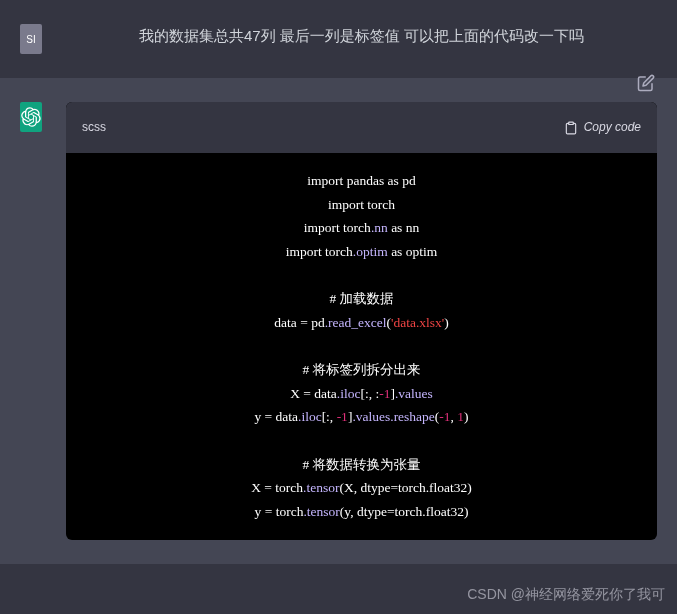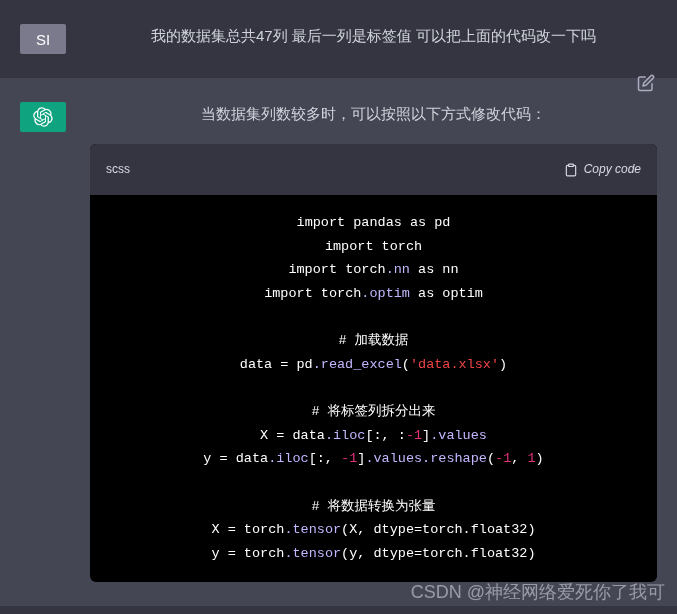--- a/index.html
+++ b/index.html
@@ -16,28 +16,28 @@
       padding: 24px 20px;
       gap: 24px;
     }
     .message.user {
       background: #343541;
     }
     .message.assistant {
       background: #444654;
     }
     .avatar {
-      width: 46px;
+      width: 22px;
       height: 30px;
       flex-shrink: 0;
       border-radius: 2px;
       display: flex;
       align-items: center;
       justify-content: center;
-      font-size: 15px;
+      font-size: 10px;
       font-weight: 500;
     }
     .avatar.user-avatar {
       background: #7a7a8c;
       color: #fff;
     }
     .avatar.ai-avatar {
       background: #10a37f;
       color: #fff;
     }
@@ -90,36 +90,36 @@
       align-items: center;
       gap: 6px;
       color: #d9d9e3;
       cursor: pointer;
       font-size: 12px;
       font-style: italic;
     }
     .copy-btn svg { width: 14px; height: 14px; }
     .code-body {
       padding: 16px;
-      font-family: Liberation Mono, monospace;
+      font-family: Liberation Serif, serif;
       font-size: 13.5px;
       line-height: 1.75;
       color: #fff;
       white-space: pre;
       overflow-x: auto;
     }
     .tok-pink { color: #c4b5fd; }
     .tok-green { color: #ef4444; }
     .tok-num { color: #df3079; }
     .watermark {
       position: absolute;
       right: 12px;
       bottom: 10px;
       color: rgba(200,200,210,0.65);
-      font-size: 18px;
+      font-size: 14px;
       pointer-events: none;
     }
   </style>
 </head>
 <body>
 
 <div class="message user user-row">
   <div class="avatar user-avatar">SI</div>
   <div class="content">我的数据集总共47列  最后一列是标签值 可以把上面的代码改一下吗</div>
   <div class="edit-icon">
@@ -130,21 +130,20 @@
   </div>
 </div>
 
 <div class="message assistant">
   <div class="avatar ai-avatar">
     <svg viewBox="0 0 41 41" fill="none">
         <path d="M37.532 16.87a9.963 9.963 0 0 0-.856-8.184 10.078 10.078 0 0 0-10.855-4.835A9.964 9.964 0 0 0 18.306.5a10.079 10.079 0 0 0-9.614 6.977 9.967 9.967 0 0 0-6.664 4.834 10.08 10.08 0 0 0 1.24 11.817 9.965 9.965 0 0 0 .856 8.185 10.079 10.079 0 0 0 10.855 4.835 9.965 9.965 0 0 0 7.516 3.35 10.078 10.078 0 0 0 9.617-6.981 9.967 9.967 0 0 0 6.663-4.834 10.079 10.079 0 0 0-1.243-11.813ZM22.498 37.886a7.474 7.474 0 0 1-4.799-1.735c.061-.033.168-.091.237-.134l7.964-4.6a1.294 1.294 0 0 0 .655-1.134V19.054l3.366 1.944a.12.12 0 0 1 .066.092v9.299a7.505 7.505 0 0 1-7.49 7.496ZM6.392 31.006a7.471 7.471 0 0 1-.894-5.023c.06.036.162.099.237.141l7.964 4.6a1.297 1.297 0 0 0 1.308 0l9.724-5.614v3.888a.12.12 0 0 1-.048.103l-8.051 4.649a7.504 7.504 0 0 1-10.24-2.744ZM4.297 13.62A7.469 7.469 0 0 1 8.2 10.333c0 .068-.004.19-.004.274v9.201a1.294 1.294 0 0 0 .654 1.132l9.723 5.614-3.366 1.944a.12.12 0 0 1-.114.01L7.04 23.856a7.504 7.504 0 0 1-2.743-10.237Zm27.658 6.437-9.724-5.615 3.367-1.943a.121.121 0 0 1 .113-.01l8.052 4.648a7.498 7.498 0 0 1-1.158 13.528v-9.476a1.293 1.293 0 0 0-.65-1.132Zm3.35-5.043c-.059-.037-.162-.099-.236-.141l-7.965-4.6a1.298 1.298 0 0 0-1.308 0l-9.723 5.614v-3.888a.12.12 0 0 1 .048-.103l8.05-4.645a7.497 7.497 0 0 1 11.135 7.763Zm-21.063 6.929-3.367-1.944a.12.12 0 0 1-.065-.092v-9.299a7.497 7.497 0 0 1 12.293-5.756 6.94 6.94 0 0 0-.236.134l-7.965 4.6a1.294 1.294 0 0 0-.654 1.132l-.006 11.225Zm1.829-3.943 4.33-2.501 4.332 2.5v5l-4.331 2.5-4.331-2.5V18Z" fill="currentColor"></path>
       </svg>
   </div>
   <div class="content">
-    <div class="intro-text">当数据集列数较多时，可以按照以下方式修改代码：</div>
     <div class="code-block">
       <div class="code-header">
         <span class="code-lang">scss</span>
         <span class="copy-btn">
           <svg viewBox="0 0 24 24" fill="none" stroke="currentColor" stroke-width="2" stroke-linecap="round" stroke-linejoin="round">
               <path d="M16 4h2a2 2 0 0 1 2 2v14a2 2 0 0 1-2 2H6a2 2 0 0 1-2-2V6a2 2 0 0 1 2-2h2"></path>
               <rect x="8" y="2" width="8" height="4" rx="1" ry="1"></rect>
             </svg>
           <span>Copy code</span>
         </span>

